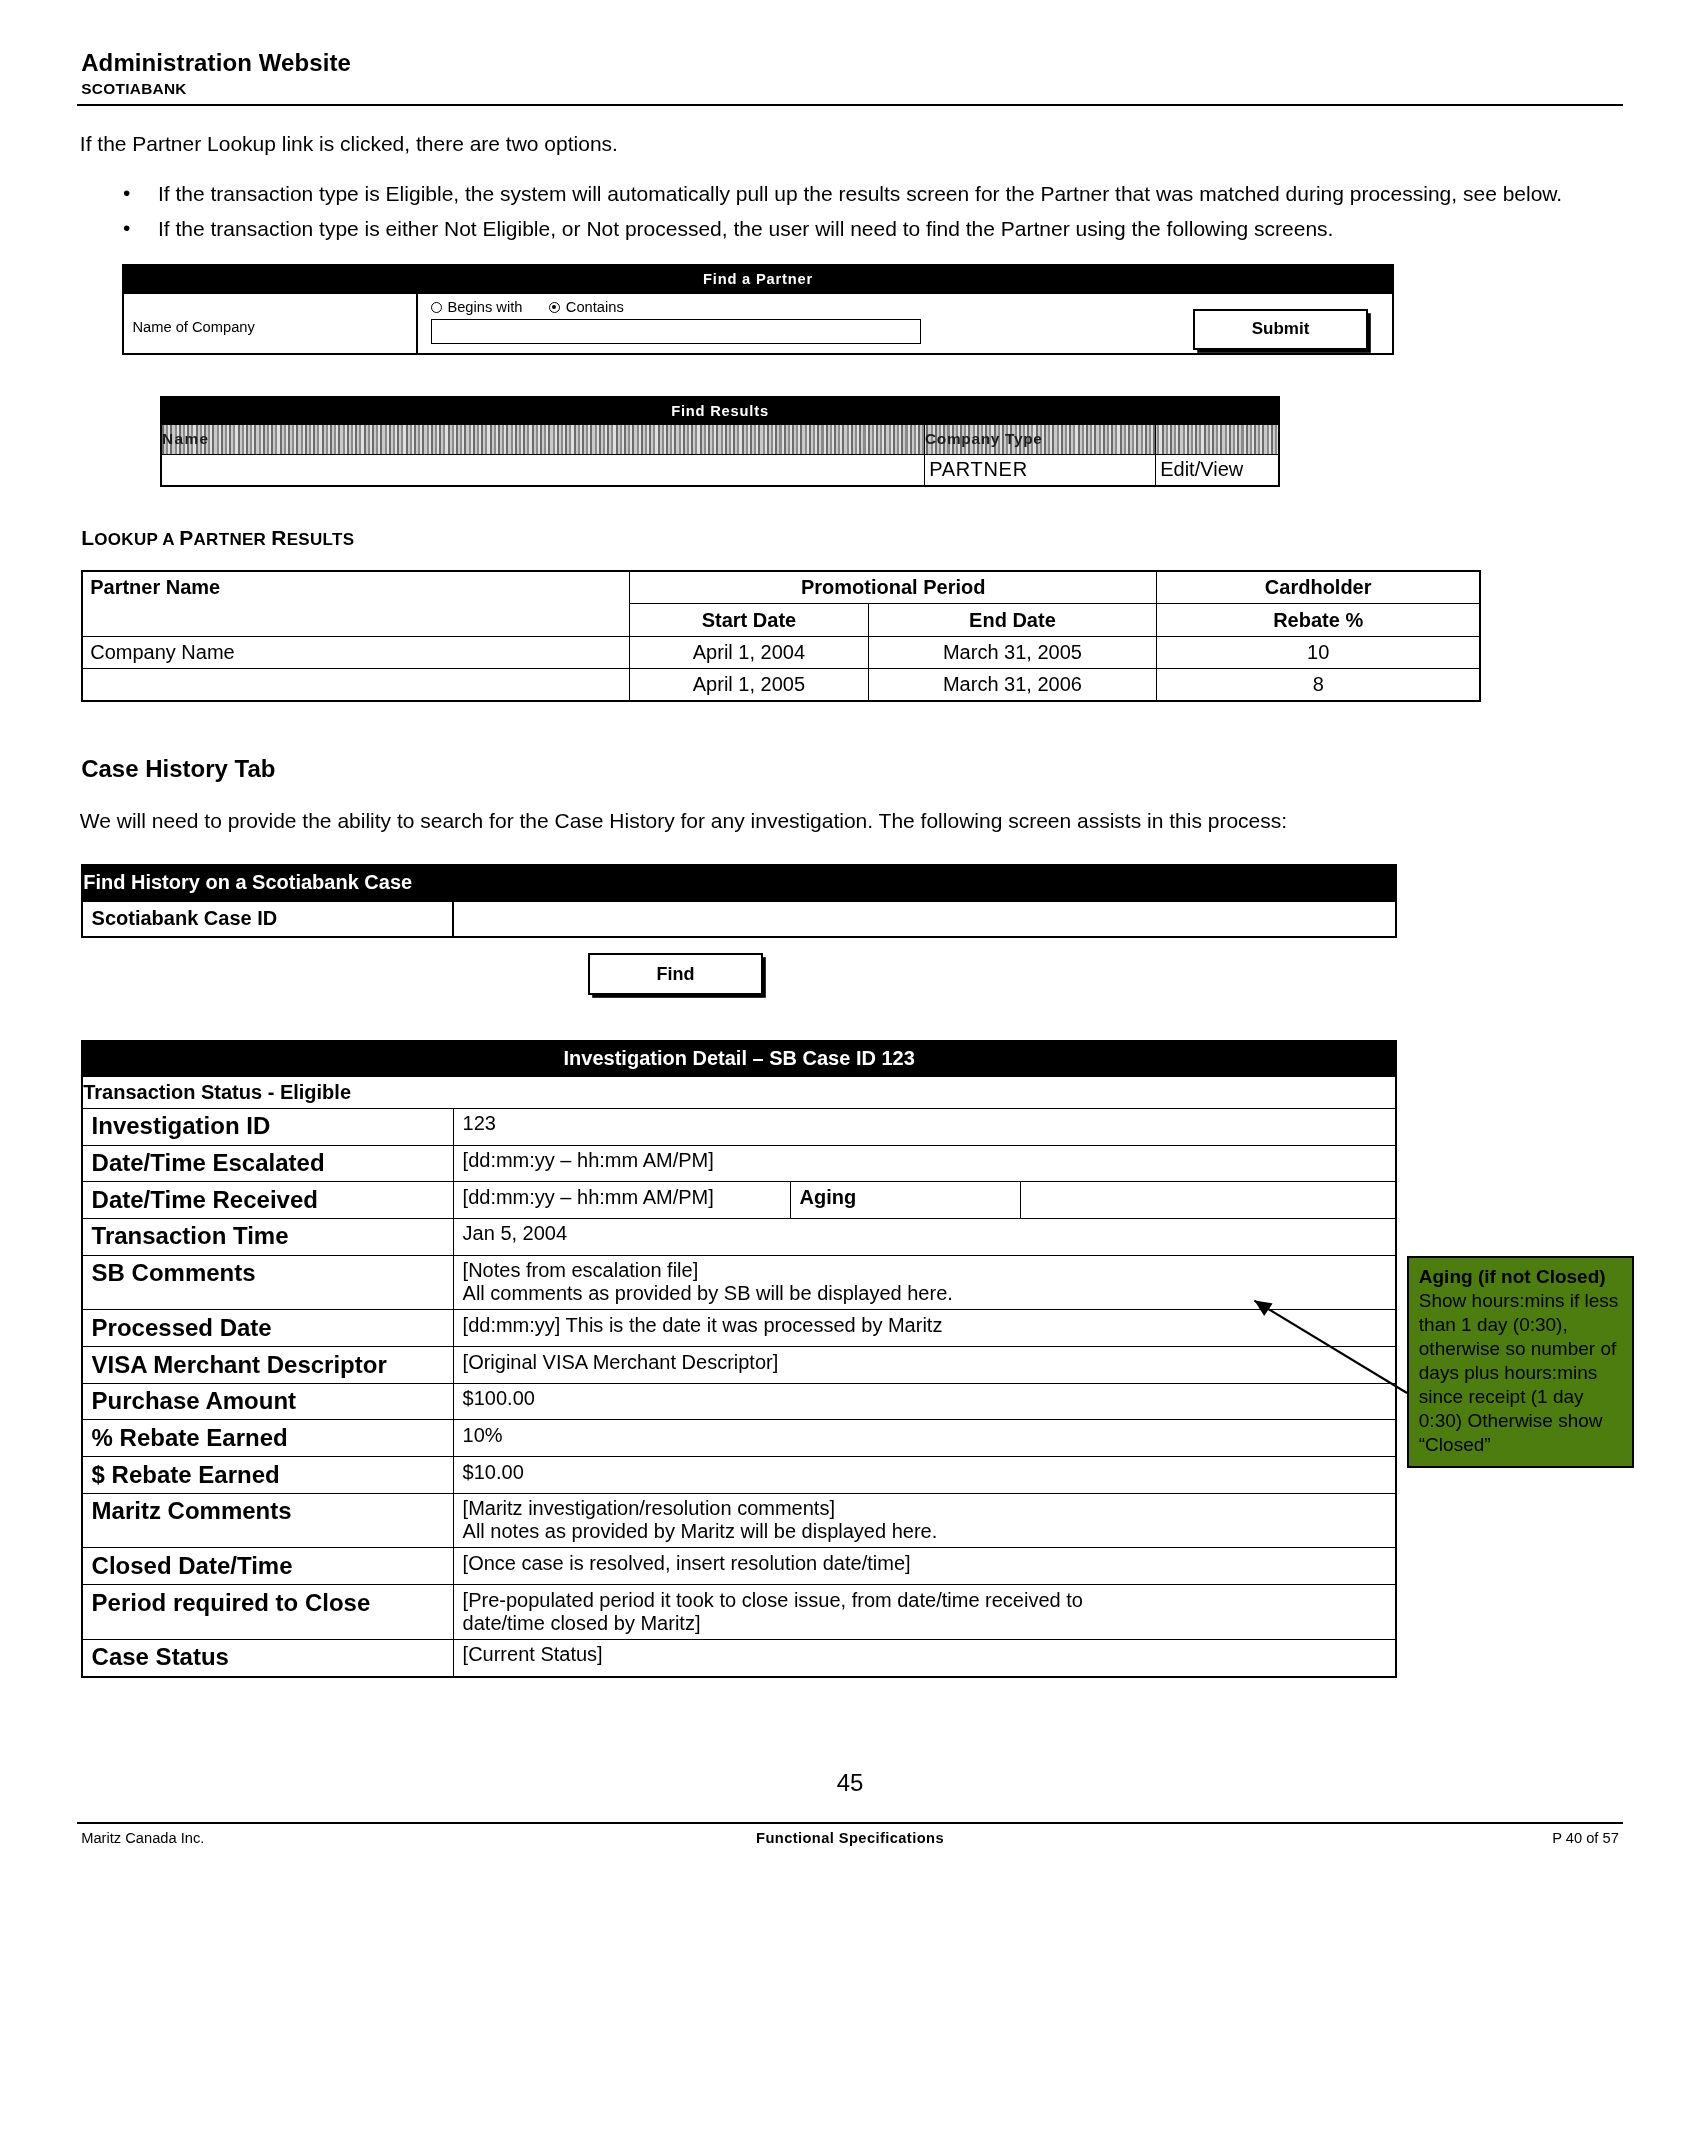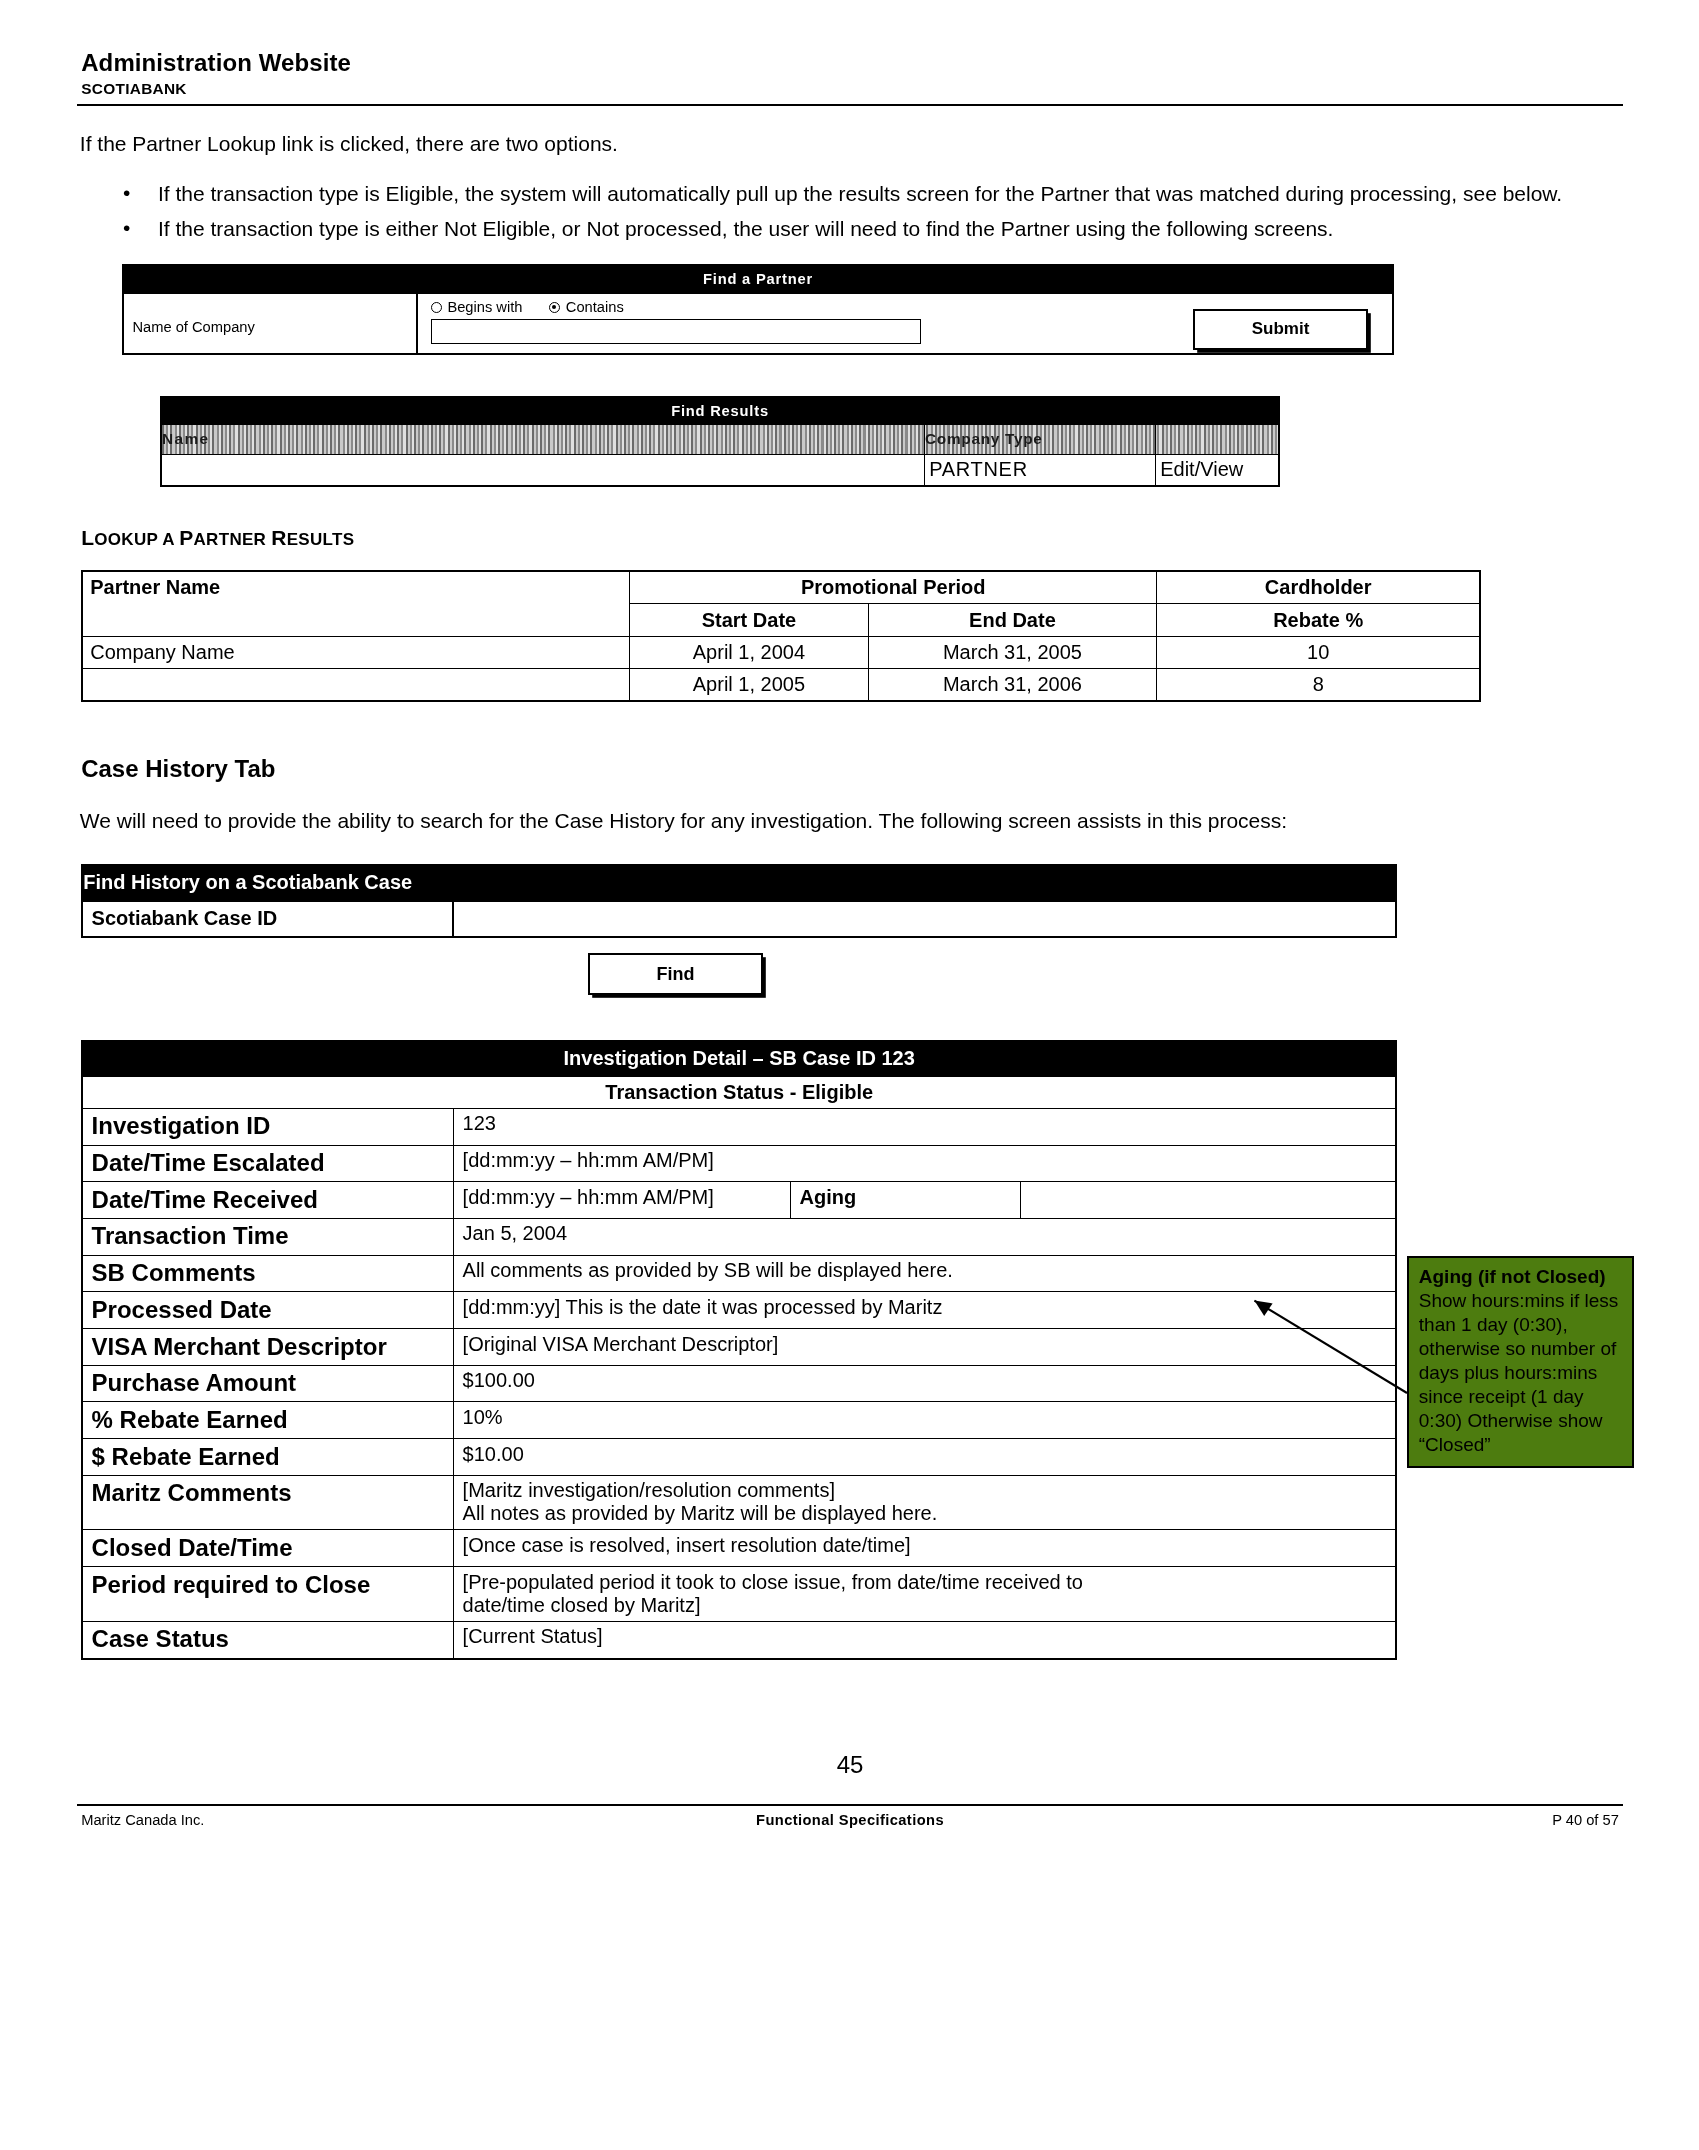--- a/index.html
+++ b/index.html
@@ -265,21 +265,20 @@
   }
   .inv-title {
     background: #000;
     color: #fff;
     text-align: center;
     font-size: 20px;
     font-weight: bold;
     padding: 4.9px 0 6.3px 0;
   }
   .inv-subtitle {
-    text-align: center;
     font-size: 20px;
     font-weight: bold;
     padding: 3.5px 0 4.2px 0;
     border-top: 1.4px solid #000;
   }
   .inv-row {
     display: flex;
     border-top: 1.4px solid #000;
   }
   .inv-label {
@@ -470,20 +469,21 @@
     </div>
 
     <div class="inv-row">
       <div class="inv-label">Transaction Time</div>
       <div class="inv-value">Jan 5, 2004</div>
     </div>
 
     <div class="inv-row">
       <div class="inv-label">SB Comments</div>
       <div class="inv-value">
+        <span class="line2">[Notes from escalation file]</span>
         <span class="line2">All comments as provided by SB will be displayed here.</span>
       </div>
     </div>
 
     <div class="inv-row">
       <div class="inv-label">Processed Date</div>
       <div class="inv-value">[dd:mm:yy]   This is the date it was processed by Maritz</div>
     </div>
 
     <div class="inv-row">

